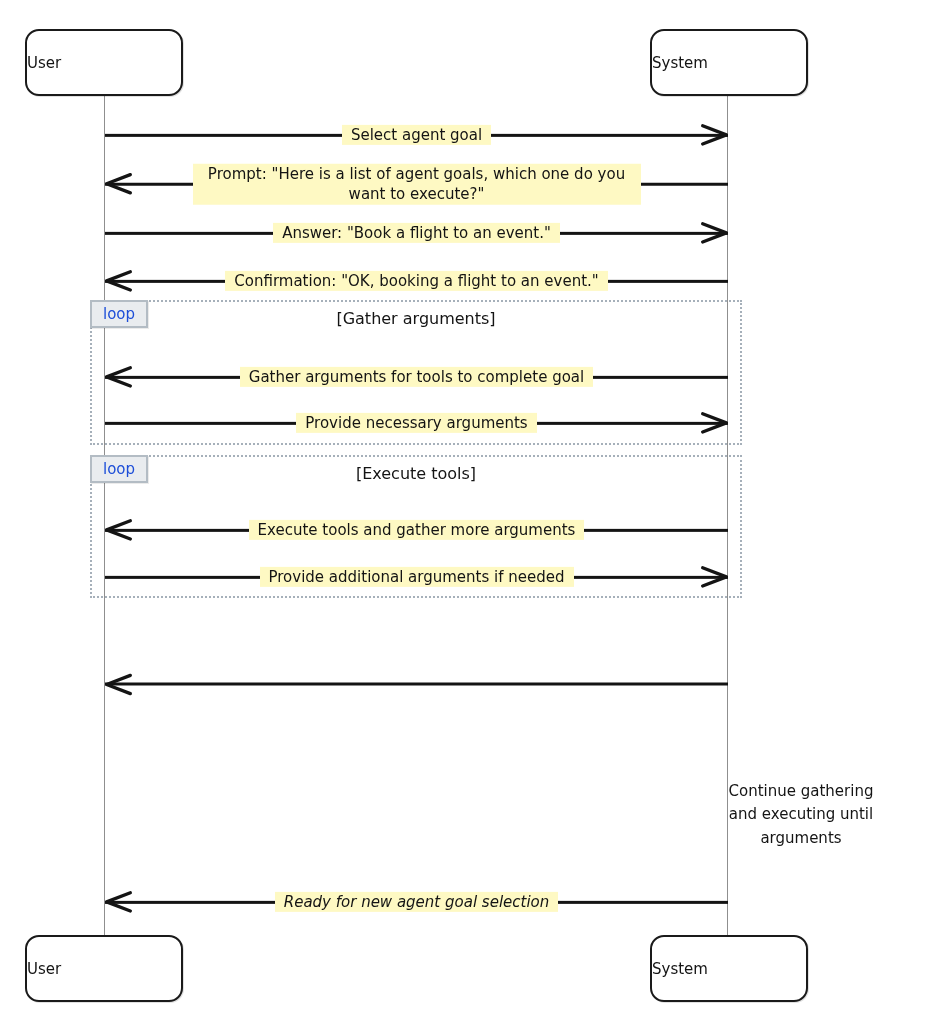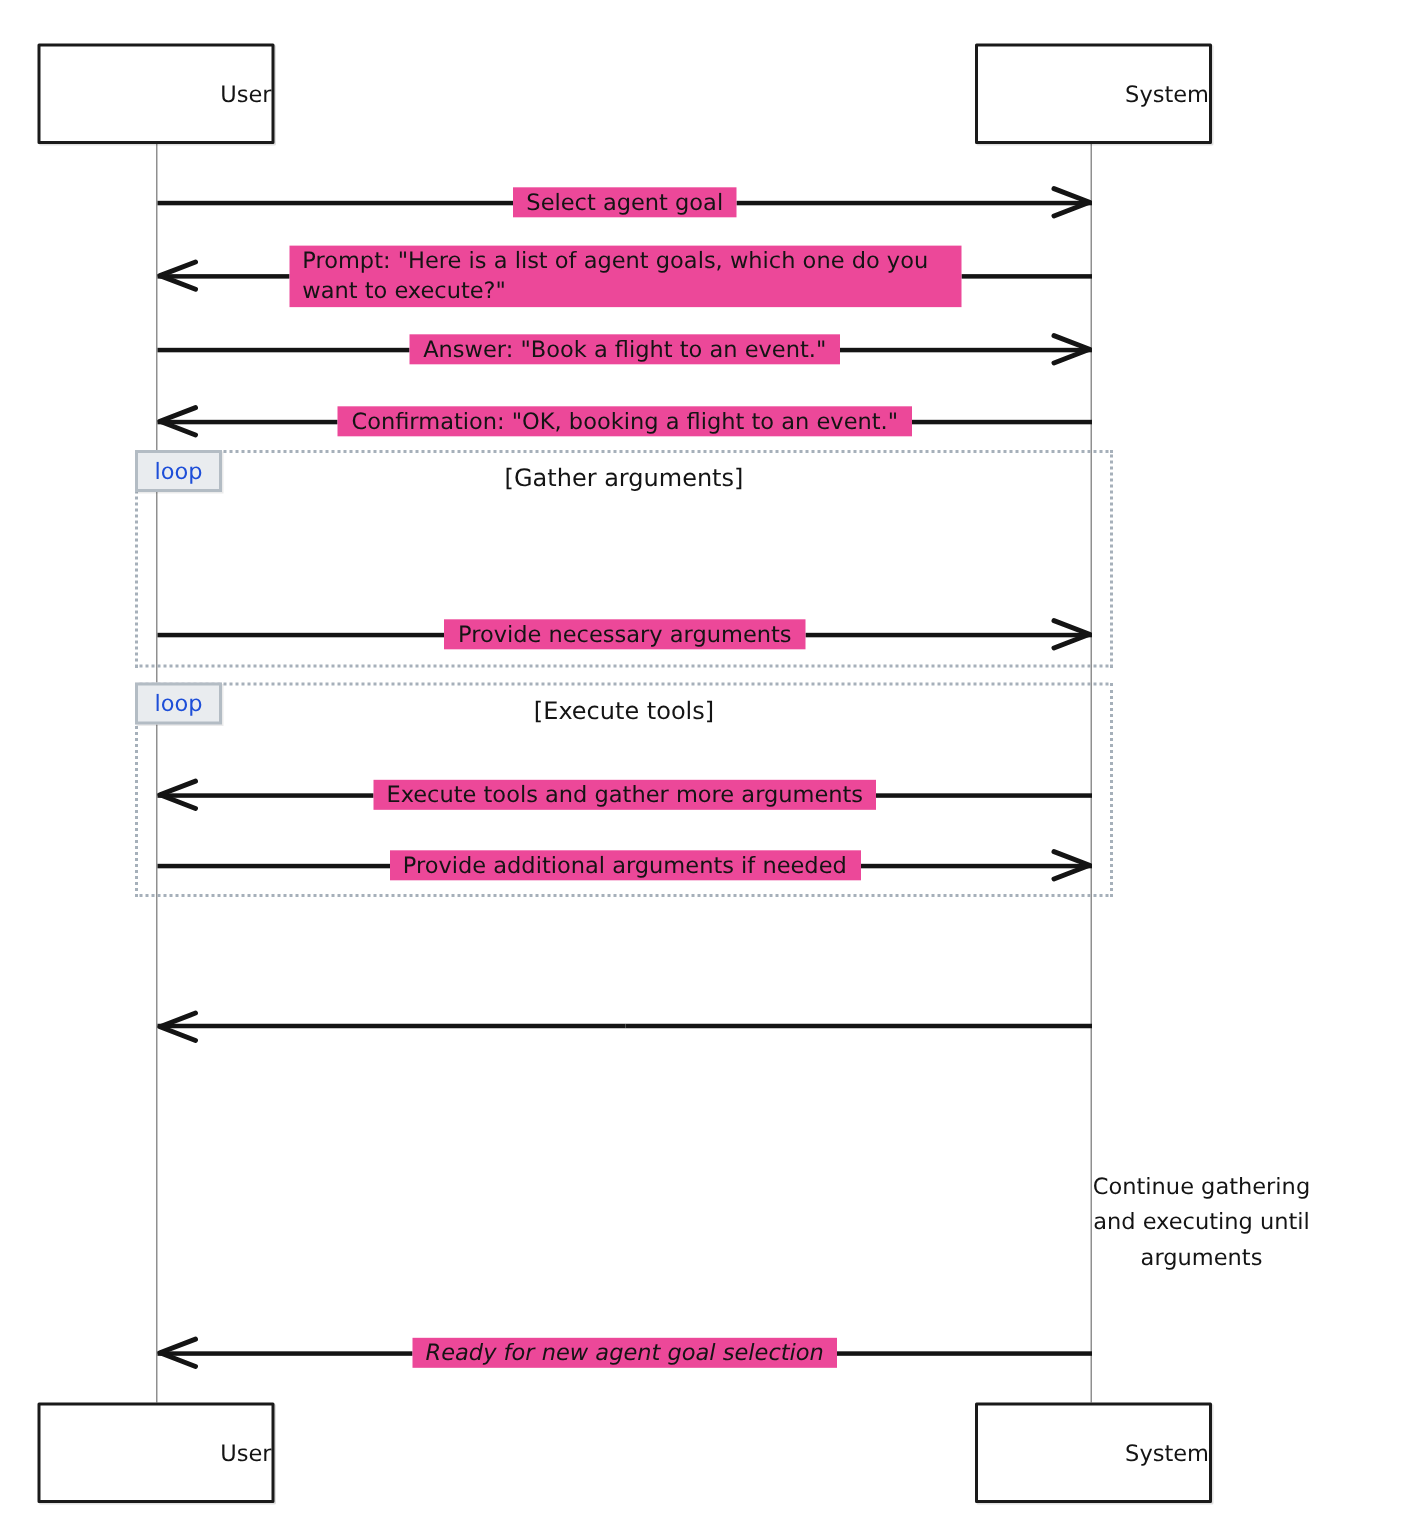--- a/index.html
+++ b/index.html
@@ -2,29 +2,29 @@
 <html><head>
 <meta charset="utf-8">
 <style>
   html,body{margin:0;padding:0;background:#ffffff;}
   #stage{
     position:relative;width:936px;height:1017px;background:#ffffff;overflow:hidden;
     font-family:"DejaVu Sans", sans-serif;color:#141414;
   }
   .actor{
     position:absolute;width:158px;height:67px;box-sizing:border-box;
-    border:2.5px solid #1a1a1a;border-radius:1px;background:#fff;
-    display:flex;align-items:center;justify-content:flex-end;
+    border:2.5px solid #1a1a1a;border-radius:14px;background:#fff;
+    display:flex;align-items:center;justify-content:flex-start;
     font-size:15px;z-index:3;box-shadow:1px 1px 0 rgba(0,0,0,.12);
   }
   .lifeline{position:absolute;width:0;border-left:1.6px solid #8f8f8f;z-index:0;}
   .msg{position:absolute;left:105px;width:623px;display:flex;align-items:center;transform:translateY(-50%);z-index:2;}
   .mline{flex:1;height:0;border-top:3px solid #141414;}
   .mlabel{
-    padding:0 9px;font-size:15px;line-height:1.35;background:#ec4899;
+    padding:0 9px;font-size:15px;line-height:1.35;text-align:center;background:#fef9c3;
     white-space:nowrap;z-index:1;
   }
   .mlabel.wrap{white-space:normal;max-width:430px;}
   .ah{position:absolute;width:31px;height:26px;top:50%;transform:translateY(-50%);}
   .msg.dir-right .ah{right:-2px;}
   .msg.dir-left  .ah{left:-2px;}
   .ah polyline{fill:none;stroke:#141414;stroke-width:3.6;stroke-linecap:round;stroke-linejoin:round;}
   .frame{position:absolute;box-sizing:border-box;border:2px dotted #a6b0ba;z-index:1;}
   .badge{
     position:absolute;top:-2px;left:-2px;background:#e9ecef;border:2px solid #b3bcc4;
@@ -93,20 +93,28 @@
 
   <div class="msg dir-left" style="top:281px;">
     <div class="mline"></div>
     <div class="mlabel">Confirmation: "OK, booking a flight to an event."</div>
     <div class="mline"></div>
     <svg class="ah" viewBox="0 0 34 26">
         <polyline points="30,3 4,13 30,23"></polyline>
       </svg>
   </div>
 
+  <div class="msg dir-left" style="top:377px;">
+    <div class="mline"></div>
+    <div class="mlabel">Gather arguments for tools to complete goal</div>
+    <div class="mline"></div>
+    <svg class="ah" viewBox="0 0 34 26">
+        <polyline points="30,3 4,13 30,23"></polyline>
+      </svg>
+  </div>
 
   <div class="msg dir-left" style="top:530px;">
     <div class="mline"></div>
     <div class="mlabel">Execute tools and gather more arguments</div>
     <div class="mline"></div>
     <svg class="ah" viewBox="0 0 34 26">
         <polyline points="30,3 4,13 30,23"></polyline>
       </svg>
   </div>
 

